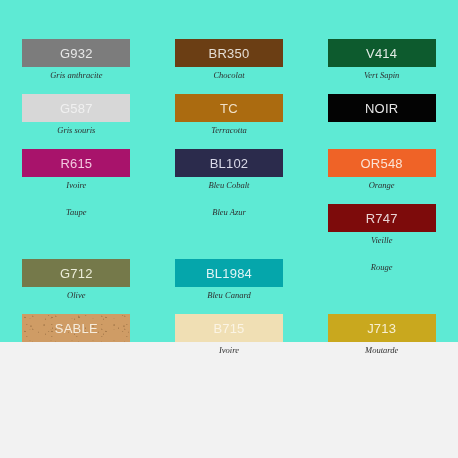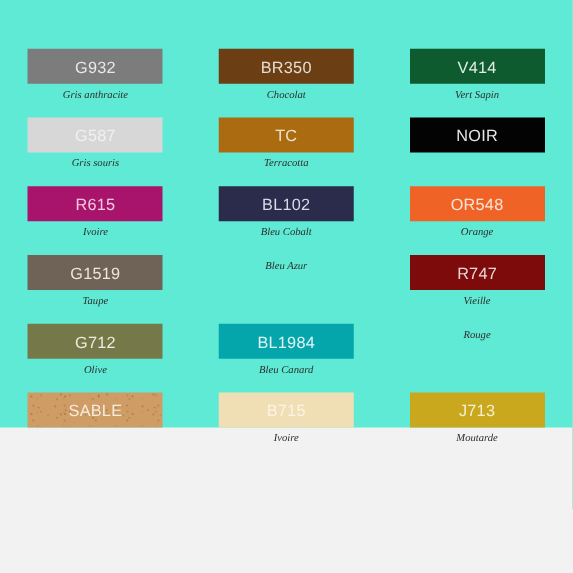--- a/index.html
+++ b/index.html
@@ -143,23 +143,20 @@
         </div>
         <div class="swatch-caption">Bleu Cobalt</div>
       </div>
       <div class="swatch-cell">
         <div class="swatch-chip" style="background-color: rgb(239, 99, 39);">
           <span class="swatch-code" style="color: rgb(251, 227, 213);">OR548</span>
         </div>
         <div class="swatch-caption">Orange</div>
       </div>
       <div class="swatch-cell">
-        <div class="swatch-chip" style="background-color: rgb(111, 98, 87);">
-          <span class="swatch-code" style="color: rgb(236, 229, 220);">G1519</span>
-        </div>
         <div class="swatch-caption">Taupe</div>
       </div>
       <div class="swatch-cell">
         <div class="swatch-caption">Bleu Azur</div>
       </div>
       <div class="swatch-cell">
         <div class="swatch-chip" style="background-color: rgb(125, 11, 11);">
           <span class="swatch-code" style="color: rgb(233, 213, 213);">R747</span>
         </div>
         <div class="swatch-caption">Vieille</div>

